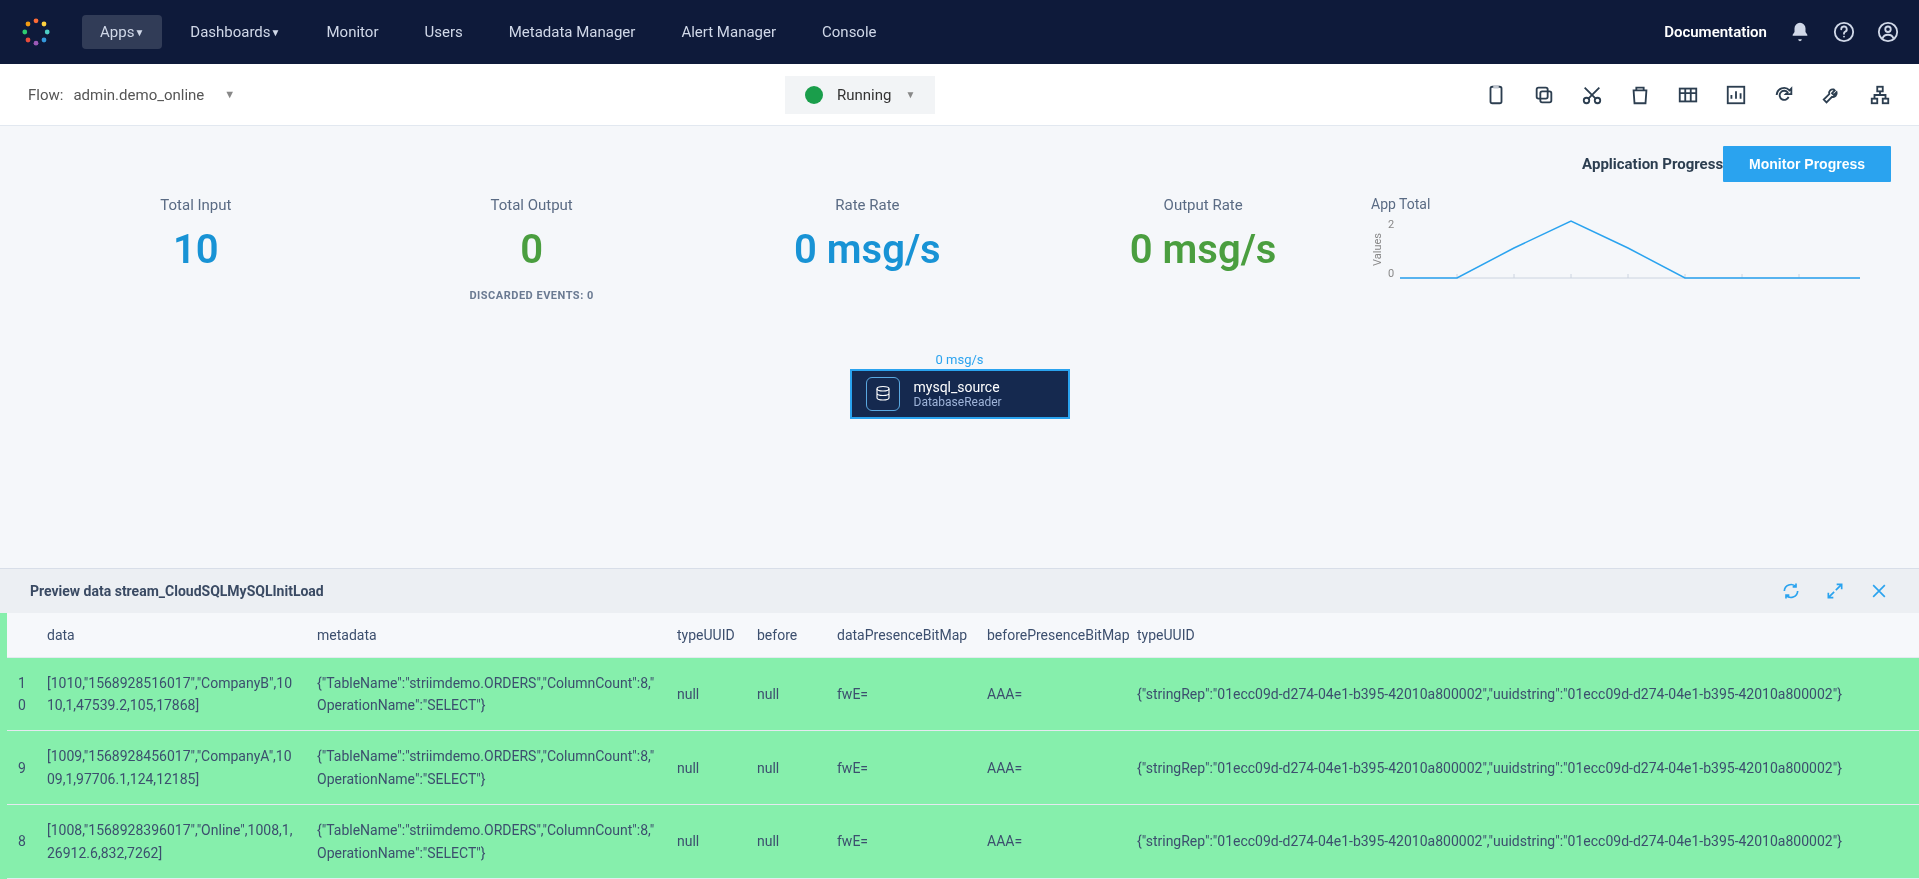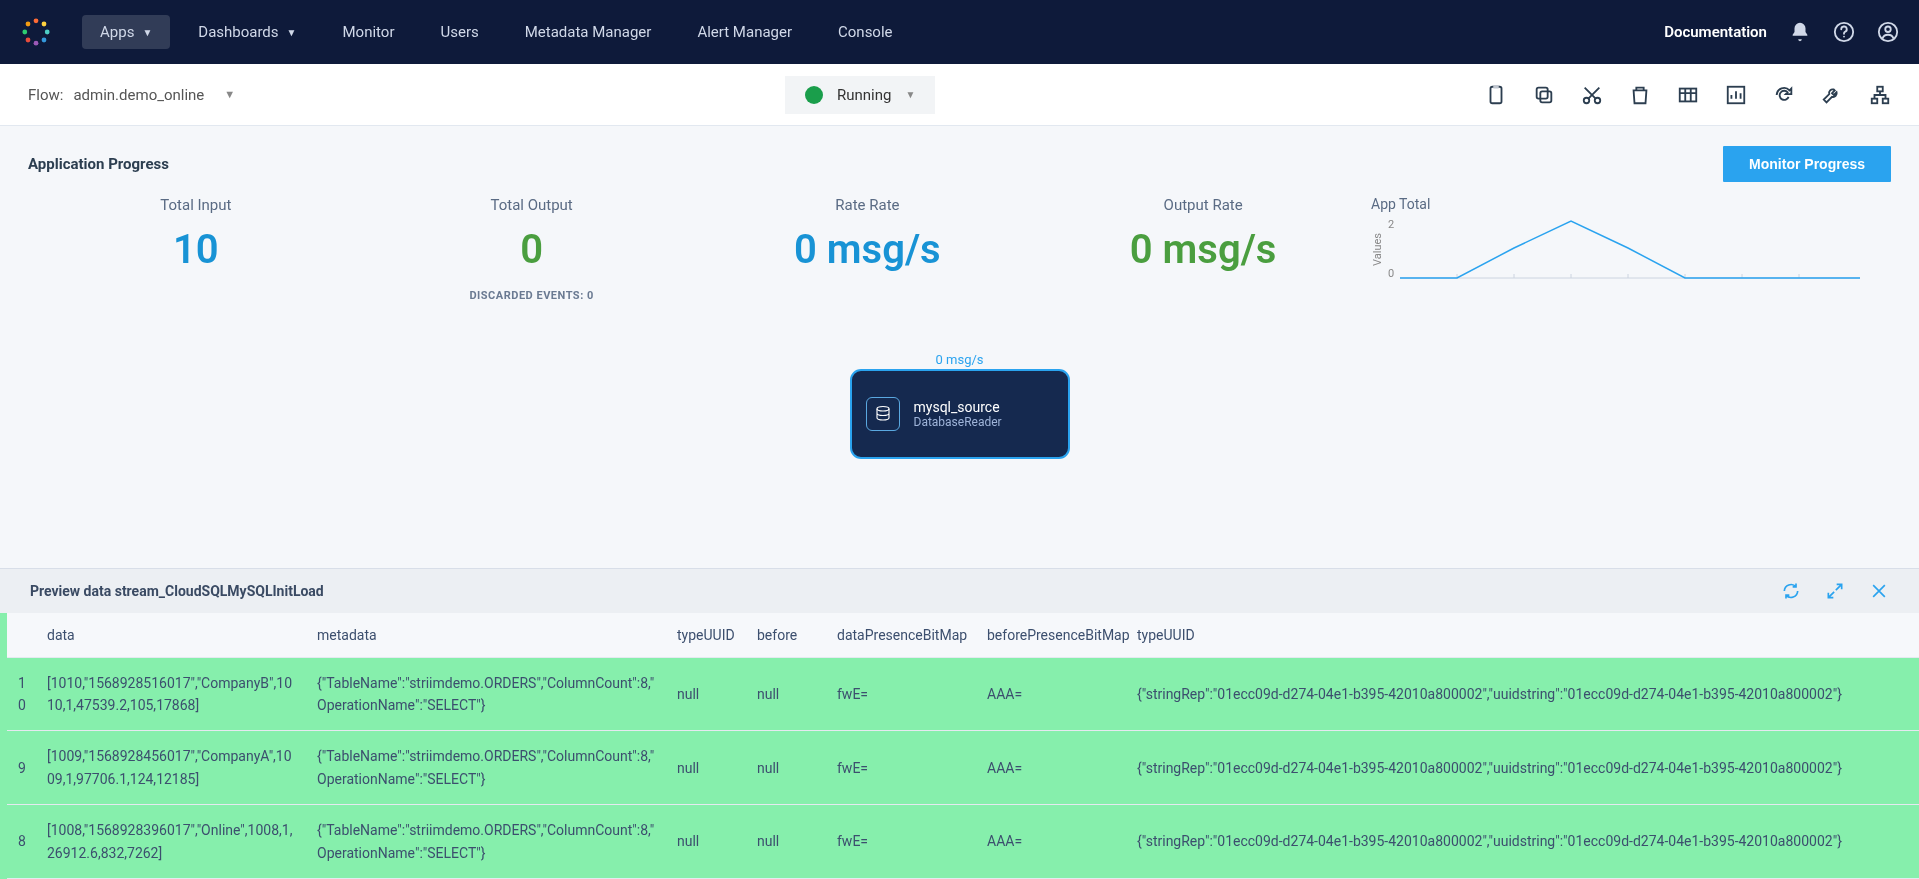--- a/index.html
+++ b/index.html
@@ -2,40 +2,40 @@
 <html><head>
 <meta charset="utf-8">
 <style>
 * { box-sizing: border-box; margin: 0; padding: 0; }
 body { font-family: -apple-system, BlinkMacSystemFont, "Segoe UI", Roboto, sans-serif; background: #f5f7fa; color: #2c3e50; }
 
 
 .topnav { background: #0e1a3a; height: 64px; display: flex; align-items: center; padding: 0 20px; color: #fff; }
 .logo { width: 32px; height: 32px; margin-right: 30px; }
 .nav-items { display: flex; align-items: center; gap: 10px; }
-.nav-item { color: #d0d8e8; padding: 8px 18px; cursor: pointer; font-size: 15px; display: flex; align-items: center; gap: 8px; border-radius: 4px; }
+.nav-item { color: #d0d8e8; padding: 8px 18px; cursor: pointer; font-size: 15px; display: flex; align-items: center; gap: 0; border-radius: 4px; }
 .nav-item.active { background: rgba(255,255,255,0.15); }
 .nav-item .chev { font-size: 10px; }
 .topnav-right { margin-left: auto; display: flex; align-items: center; gap: 22px; }
 .doc-link { color: #fff; font-weight: 600; font-size: 15px; }
 .top-icon { width: 22px; height: 22px; fill: #d0d8e8; cursor: pointer; }
 
 
 .subheader { background: #fff; border-bottom: 1px solid #e2e8f0; height: 62px; display: flex; align-items: center; padding: 0 28px; }
 .flow-label { font-size: 15px; color: #555; display: flex; align-items: center; gap: 10px; }
 .flow-label .chev { font-size: 11px; color: #888; margin-left: 10px;}
 .status-pill { margin: 0 auto; background: #f2f4f6; padding: 10px 20px; display: flex; align-items: center; gap: 14px; font-size: 15px; color: #333; }
 .status-dot { width: 18px; height: 18px; border-radius: 50%; background: #1a9e4b; }
 .subheader-right { display: flex; align-items: center; gap: 26px; }
 .tool-icon { width: 22px; height: 22px; fill: #555; cursor: pointer; }
 .tool-icon.disabled { fill: #c0c6cf; }
 
 
 .app-progress { padding: 20px 28px 10px; }
-.ap-header { display: flex; align-items: center; justify-content: space-between; margin-bottom: 14px; }
+.ap-header { display: flex; align-items: center; justify-content: flex-end; margin-bottom: 14px; }
 .ap-title { font-weight: 700; font-size: 15px; color: #2c3e50; }
 .monitor-btn { background: #2aa3ef; color: #fff; border: none; padding: 10px 26px; font-size: 14px; font-weight: 600; border-radius: 1px; cursor: pointer; }
 
 .stats-row { display: flex; align-items: flex-start; }
 .stat { flex: 1; text-align: center; }
 .stat-label { color: #5a6b84; font-size: 15px; margin-bottom: 12px; }
 .stat-value { font-size: 40px; font-weight: 600; }
 .stat-value.blue { color: #1893d5; }
 .stat-value.green { color: #4a9e3f; }
 .discarded { font-size: 11px; font-weight: 700; color: #6a7a92; letter-spacing: 0.5px; margin-top: 16px; }
@@ -43,21 +43,21 @@
 .chart-area { width: 520px; padding-top: 0px; }
 .chart-title { font-size: 14px; color: #5a6b84; margin-bottom: 6px; }
 .chart-box { display: flex; }
 .y-axis-label { writing-mode: vertical-rl; transform: rotate(180deg); font-size: 11px; color: #888; align-self: center; margin-right: 4px;}
 .y-ticks { display: flex; flex-direction: column; justify-content: space-between; height: 62px; font-size: 11px; color: #888; margin-right: 6px; text-align: right;}
 svg.sparkline { width: 460px; height: 62px; }
 
 
 .canvas { padding: 40px 0 0; position: relative; }
 .msg-rate { text-align: center; color: #2aa3ef; font-size: 13px; margin-bottom: 2px; }
-.flow-node { background: #15294f; color: #fff; width: 220px; margin: 0 auto; border: 2px solid #2aa3ef; border-radius: 11px; padding: 26px 14px; display: flex; align-items: center; gap: 14px; }
+.flow-node { background: #15294f; color: #fff; width: 220px; margin: 0 auto; border: 2px solid #2aa3ef; border-radius: 0; padding: 6px 14px; display: flex; align-items: center; gap: 14px; }
 .node-icon-wrap { border: 1.5px solid #5aa8e0; border-radius: 6px; width: 34px; height: 34px; display: flex; align-items: center; justify-content: center;}
 .node-icon { width: 18px; height: 18px; fill: #5aa8e0; stroke: #5aa8e0;}
 .node-text .node-title { font-size: 14px; }
 .node-text .node-sub { font-size: 12px; color: #9fb4d9; }
 
 
 .preview-panel { position: fixed; bottom: 0; left: 0; right: 0; background: #86efac; border-top: 1px solid #d8dee8; }
 .preview-head { background: #eceff3; padding: 12px 30px; display: flex; align-items: center; }
 .preview-title { font-weight: 700; font-size: 14px; color: #3a4a63; }
 .preview-actions { margin-left: auto; display: flex; gap: 24px; }

